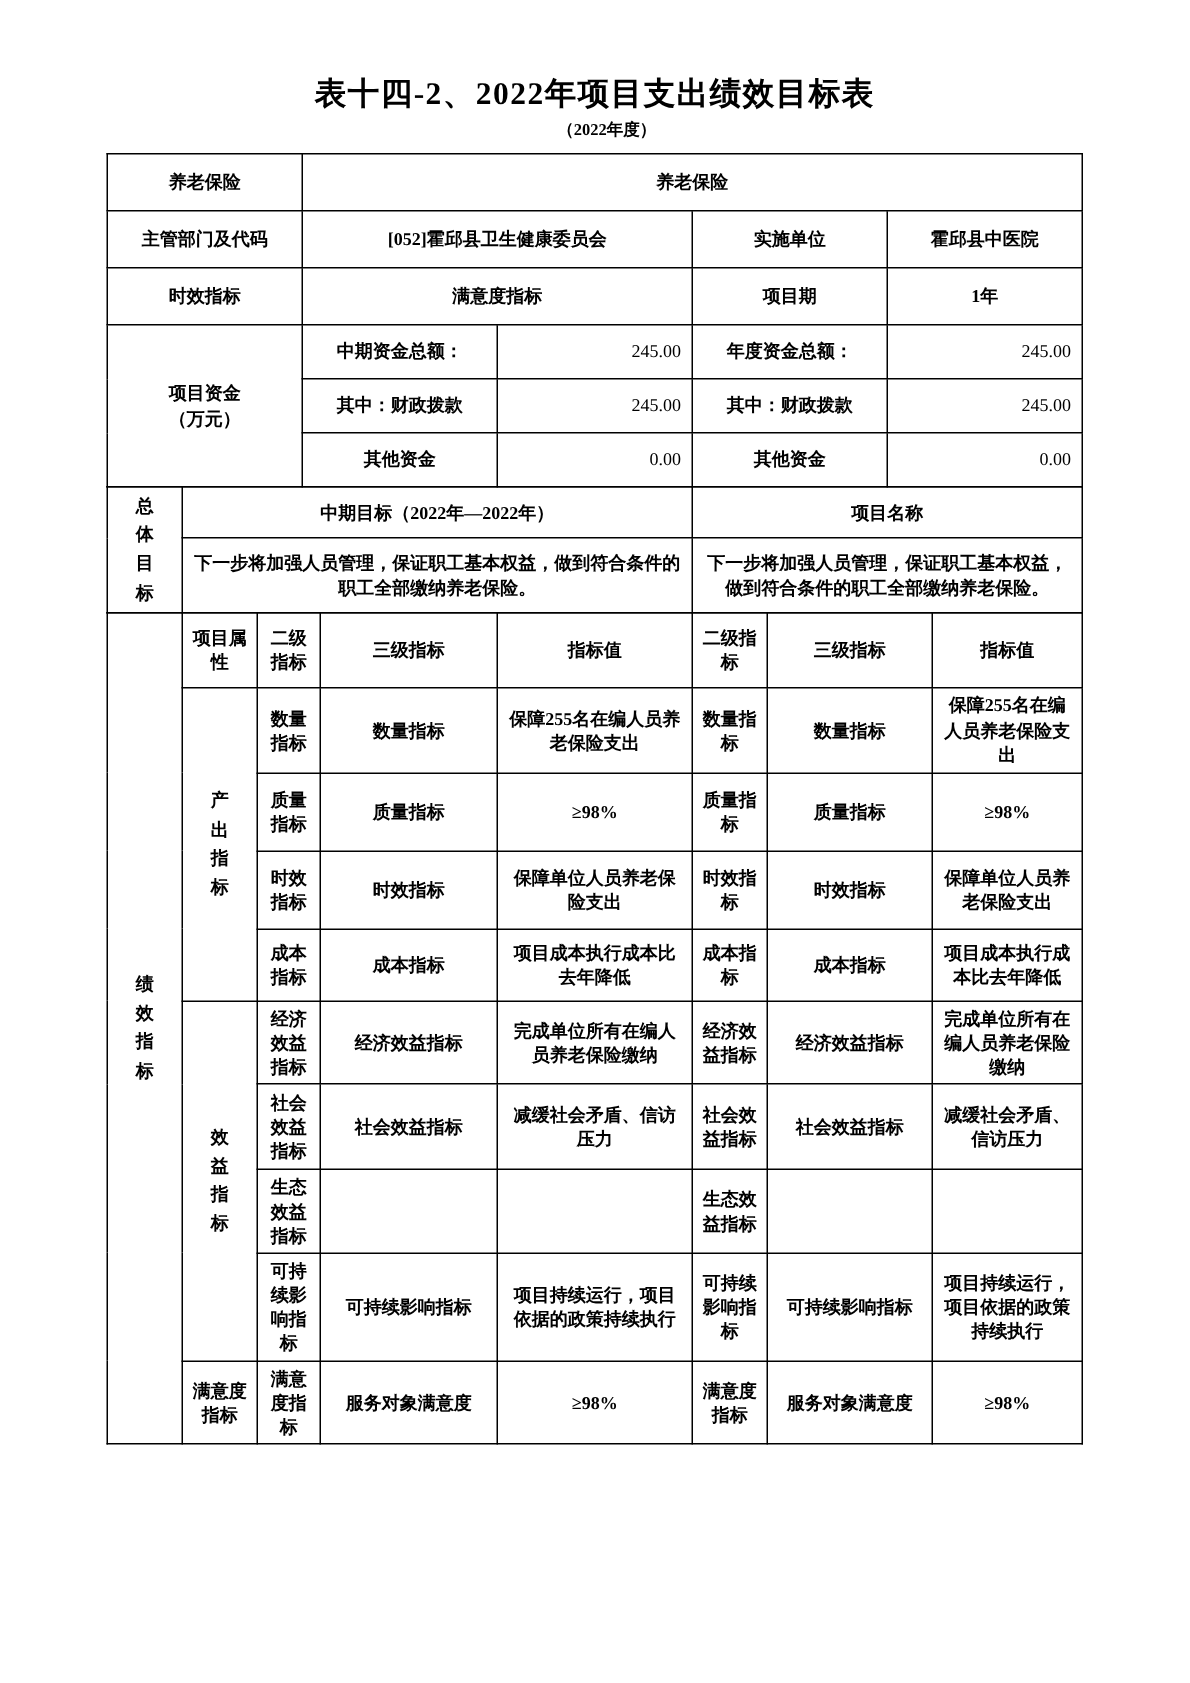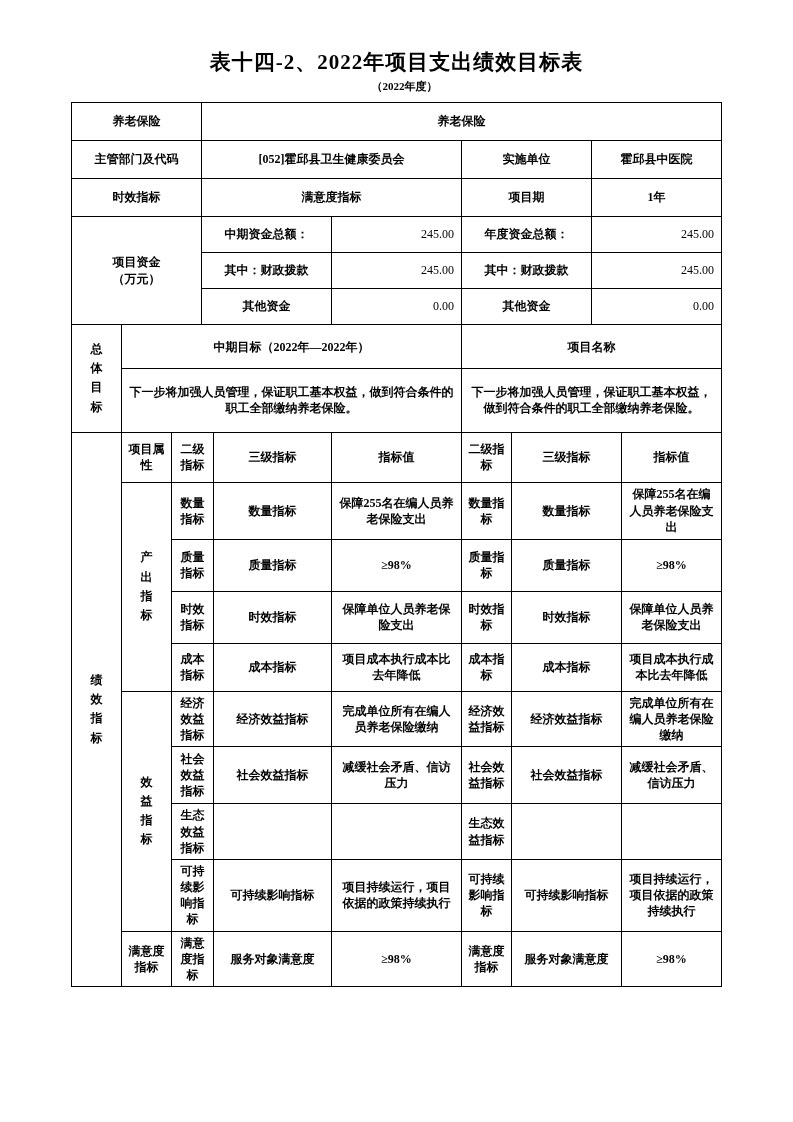--- a/index.html
+++ b/index.html
@@ -21,21 +21,21 @@
   }
   table.tbl + table.tbl { margin-top: -1px; }
   td {
     border: 1px solid #000; font-size: 12px; font-weight: bold;
     text-align: center; vertical-align: middle; padding: 3px 5px;
     word-break: break-all; line-height: 1.35;
   }
   td.num { text-align: right; font-weight: normal; padding-right: 7px; margin-top: 11px; }
   td.prewrap { white-space: pre-line; }
   td.goal-text { text-align: center; vertical-align: middle; padding: 4px 7px; }
-  .vtext { width: 1em; margin: 12px auto; word-break: break-all; line-height: 1.6; }
+  .vtext { width: 1em; margin: 0 auto; word-break: break-all; line-height: 1.6; }
 </style>
 </head>
 <body>
 
 <div class="page">
 
   <h1 class="doc-title">表十四-2、2022年项目支出绩效目标表</h1>
   <div class="doc-subtitle">（2022年度）</div>
 
   <table class="tbl">

